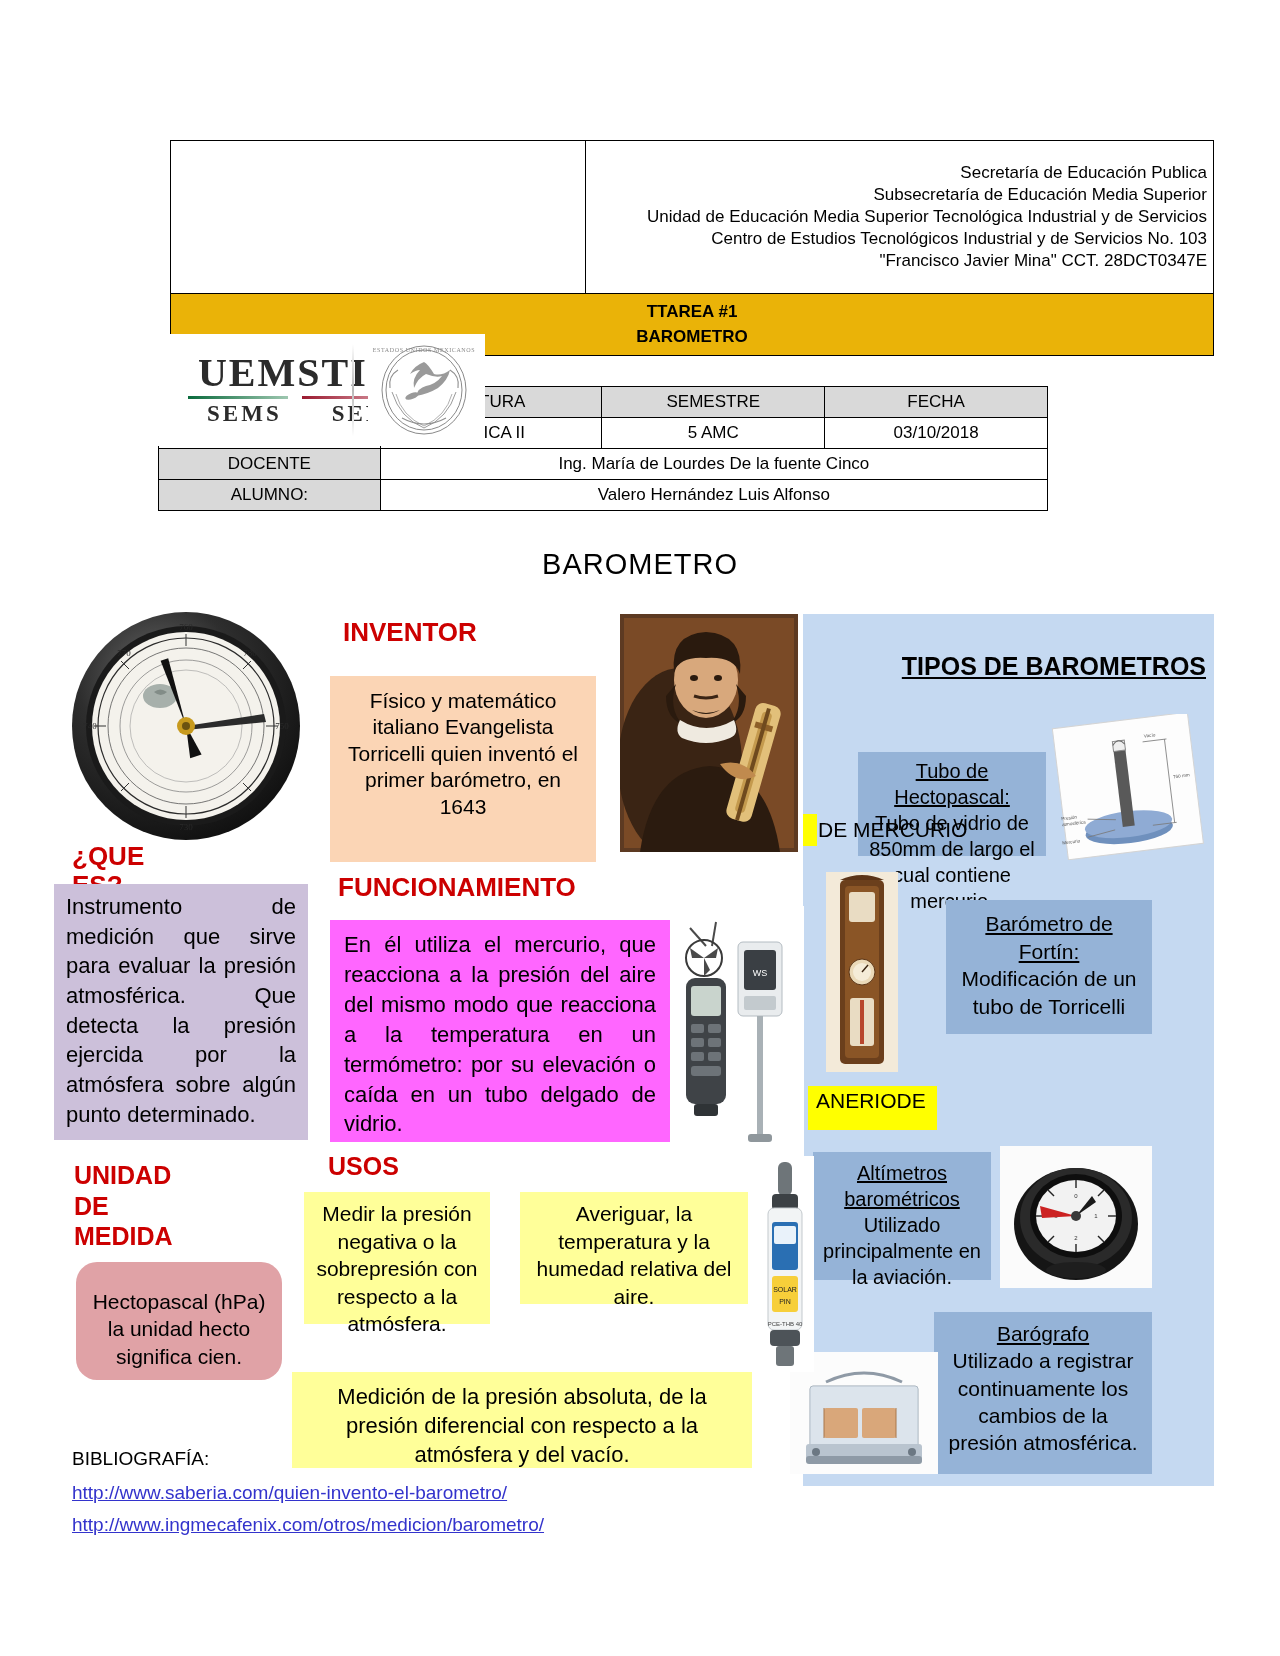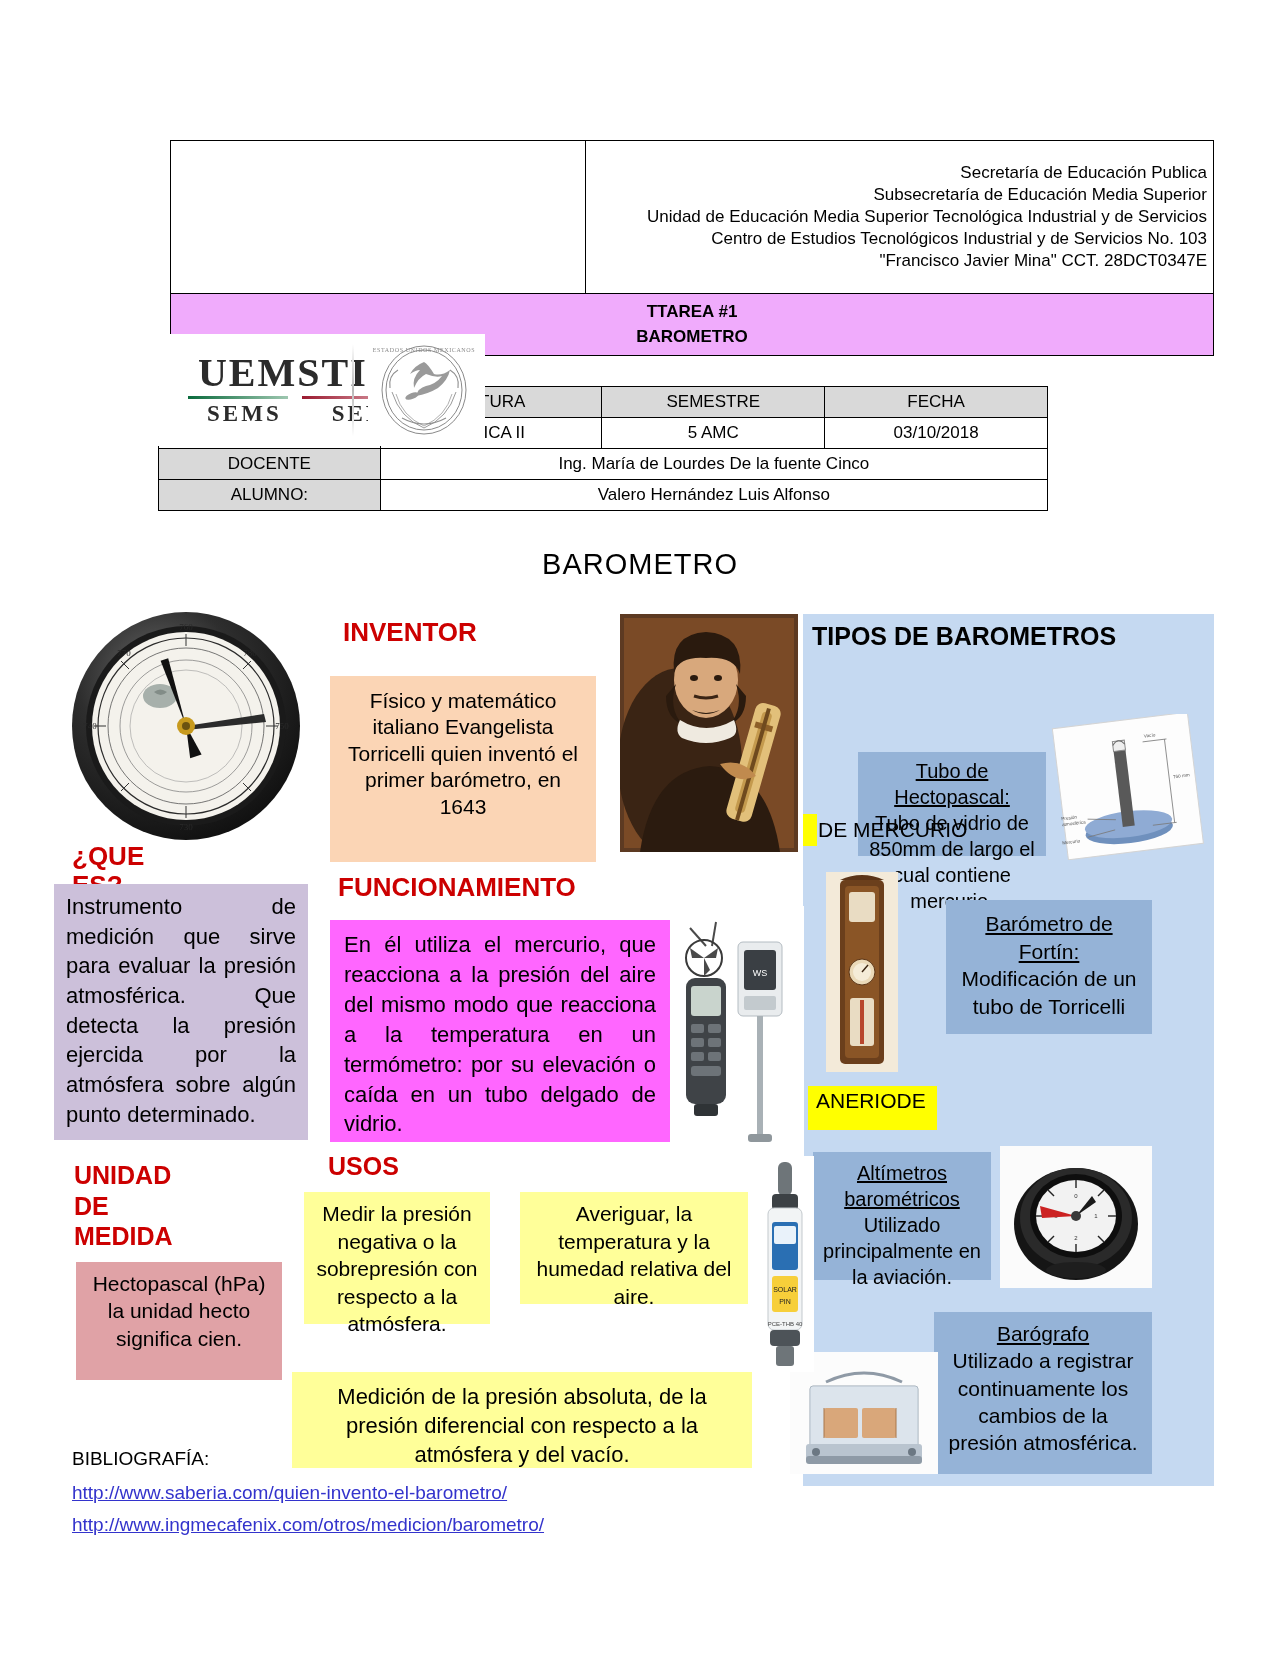--- a/index.html
+++ b/index.html
@@ -10,21 +10,21 @@
 
   
   .hdr-table{position:absolute;left:170px;top:140px;width:1044px;
              border-collapse:collapse;}
   .hdr-table td{border:1px solid #000;font-size:17px;
                 font-family:"Liberation Sans",sans-serif;vertical-align:middle;}
   .hdr-left-cell{width:412px;height:150px;}
   .hdr-right-cell{text-align:right;padding:4px 6px 4px 4px;line-height:1.30;}
   .hdr-right-cell div{white-space:normal;}
 
-  .tarea-cell{background:#f0abfc;text-align:center;font-weight:bold;
+  .tarea-cell{background:#eab308;text-align:center;font-weight:bold;
               font-size:17px;line-height:1.45;padding:6px 0;}
 
   .col-head{background:#d9d9d9;text-align:center;font-size:18px;padding:5px 0;}
   .val-cell{text-align:center;font-size:19px;padding:5px 0;}
   .lbl-cell{background:#d9d9d9;text-align:center;font-size:18px;padding:5px 0;}
 
   
   .logo-box{position:absolute;left:105px;top:334px;width:380px;height:112px;
             background:#fff;z-index:5;display:flex;align-items:center;
             justify-content:center;}
@@ -59,22 +59,22 @@
   .fill-purple{background:#ccc0da;}
   .fill-magenta{background:#ff66ff;}
   .fill-yellow{background:#ffff99;}
   .fill-pink{background:#e0a2a6;}
   .fill-blue-md{background:#95b3d7;}
   .fill-hl{background:#ffff00;}
 
   
   .right-panel{position:absolute;left:803px;top:614px;width:411px;height:872px;
                background:#c5d9f1;}
-  .panel-title{position:absolute;left:812px;top:622px;width:394px;
-               font-size:25px;font-weight:bold;color:#000;text-align:left;}
+  .panel-title{position:absolute;left:812px;top:652px;width:394px;
+               font-size:25px;font-weight:bold;color:#000;text-align:right;text-decoration:underline;}
 
   
   .dial{position:absolute;left:68px;top:608px;width:236px;height:236px;}
 
   
   .imgframe{position:absolute;overflow:hidden;}
 
   a{color:#2222cc;}
   .biblio-lbl{position:absolute;left:72px;top:1448px;font-size:19px;color:#000;}
   .biblio-link{position:absolute;left:72px;font-size:19px;color:#3333cc;
@@ -430,22 +430,22 @@
       <rect x="20" y="190" width="18" height="20" rx="3" fill="#6e7579"></rect>
       <text x="29" y="170" font-size="6" fill="#444" text-anchor="middle" font-family="'Liberation Sans',sans-serif">PCE-THB 40</text>
     </svg>
   </div>
 
   <div class="sec-title" style="left:74px;top:1160px;font-size:25px;line-height:1.22;">
     <div>UNIDAD</div>
     <div>DE</div>
     <div>MEDIDA</div>
   </div>
-  <div class="box fill-pink txt-c" style="left:76px;top:1262px;width:206px;height:118px;padding:8px 8px;
-              font-size:21px;line-height:1.30;">Hectopascal (hPa) la unidad hecto significa cien.</div>
+  <div class="box fill-pink txt-c" style="left:76px;top:1262px;width:206px;height:118px;padding:26px 8px;
+              font-size:21px;line-height:1.30;border-radius:21px;">Hectopascal (hPa) la unidad hecto significa cien.</div>
 
   <div class="sec-title" style="left:328px;top:1152px;font-size:25px;">USOS</div>
   <div class="box fill-yellow txt-c" style="left:304px;top:1192px;width:186px;height:132px;padding:8px 8px;
               font-size:21px;line-height:1.31;">Medir la presión negativa o la sobrepresión con respecto a la atmósfera.</div>
   <div class="box fill-yellow txt-c" style="left:520px;top:1192px;width:228px;height:112px;padding:8px 8px;
               font-size:21px;line-height:1.31;">Averiguar, la temperatura y la humedad relativa del aire.</div>
   <div class="box fill-yellow txt-c" style="left:292px;top:1372px;width:460px;height:96px;padding:10px 12px;
               font-size:22px;line-height:1.32;">Medición de la presión absoluta, de la presión diferencial con respecto a la atmósfera y del vacío.</div>
 
   <div class="biblio-lbl">BIBLIOGRAFÍA:</div>

